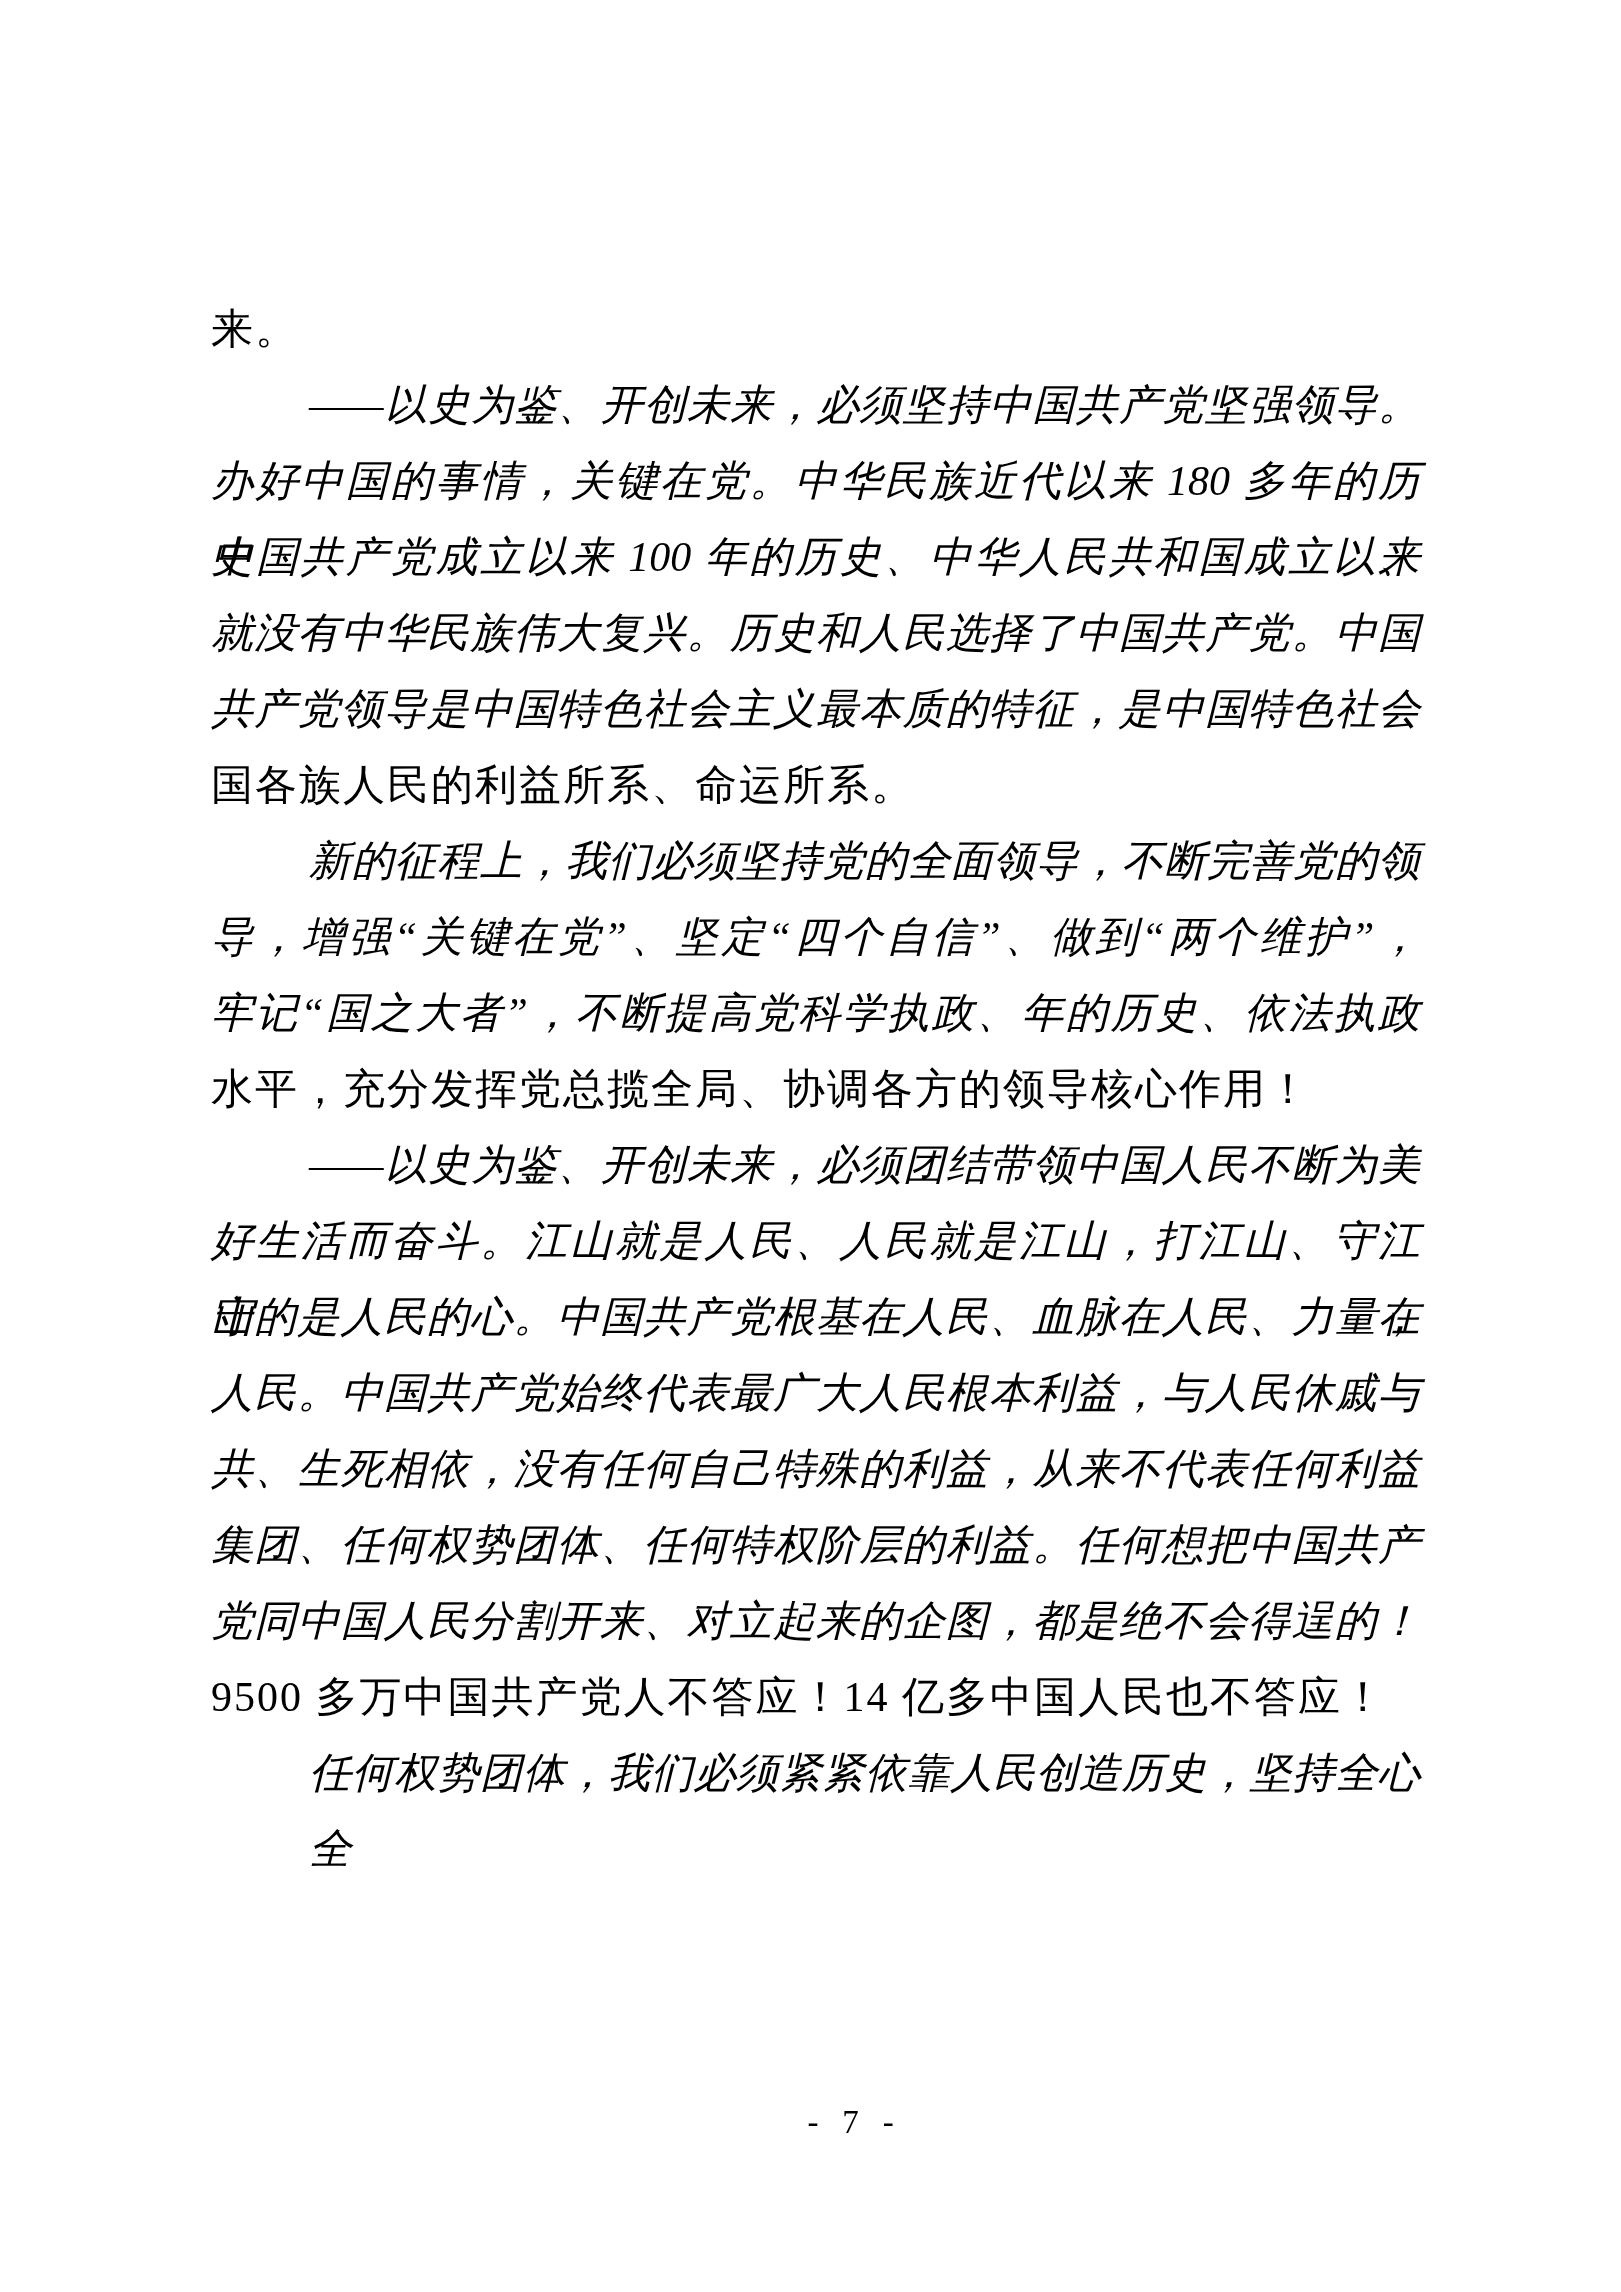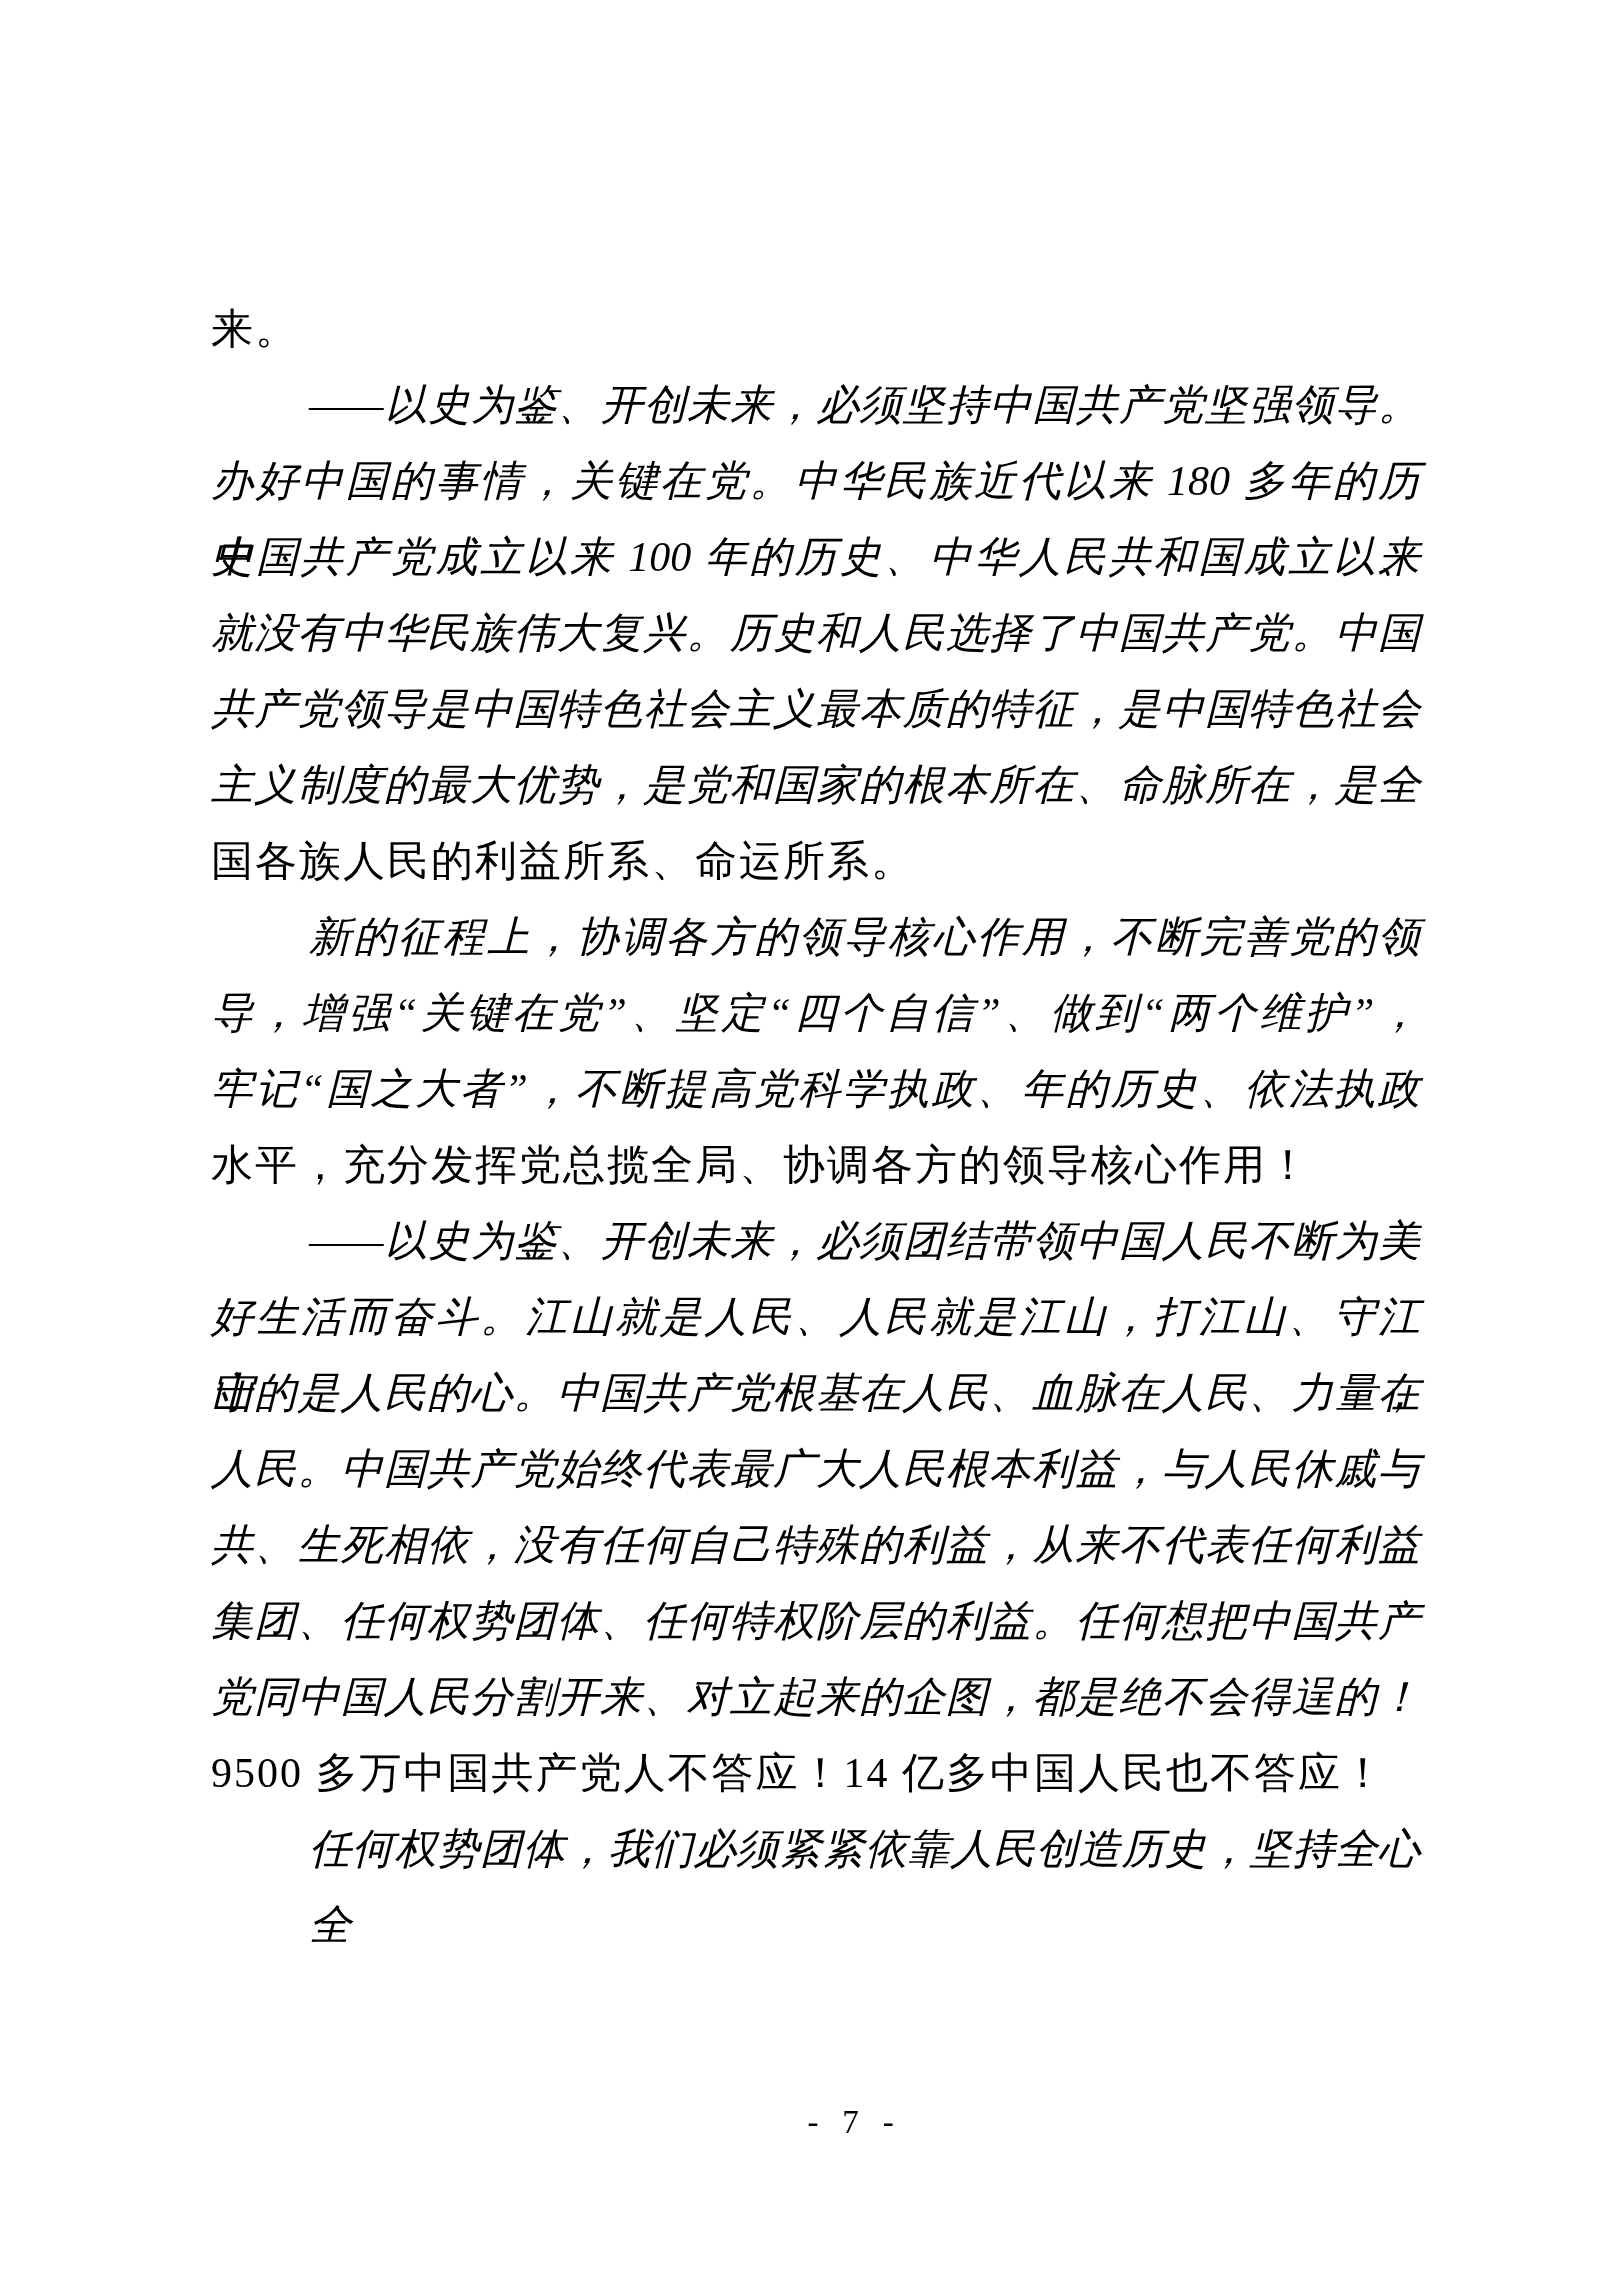--- a/index.html
+++ b/index.html
@@ -60,23 +60,22 @@
 
 <div class="page">
 
   <div class="text-block">
     <div class="line">来。</div>
     <div class="line indent fill">——以史为鉴、开创未来，必须坚持中国共产党坚强领导。</div>
     <div class="line fill">办好中国的事情，关键在党。中华民族近代以来 180 多年的历史、</div>
     <div class="line fill">中国共产党成立以来 100 年的历史、中华人民共和国成立以来</div>
     <div class="line fill">就没有中华民族伟大复兴。历史和人民选择了中国共产党。中国</div>
     <div class="line fill">共产党领导是中国特色社会主义最本质的特征，是中国特色社会</div>
-    <div class="line fill">主义制度的最大优势，是党和国家的根本所在、命脉所在，是全</div>
     <div class="line">国各族人民的利益所系、命运所系。</div>
-    <div class="line indent fill">新的征程上，协调各方的领导核心作用，不断完善党的领</div>
+    <div class="line indent fill">新的征程上，我们必须坚持党的全面领导，不断完善党的领</div>
     <div class="line fill">导，增强“关键在党”、坚定“四个自信”、做到“两个维护”，</div>
     <div class="line fill">牢记“国之大者”，不断提高党科学执政、年的历史、依法执政</div>
     <div class="line">水平，充分发挥党总揽全局、协调各方的领导核心作用！</div>
     <div class="line indent fill">——以史为鉴、开创未来，必须团结带领中国人民不断为美</div>
     <div class="line fill">好生活而奋斗。江山就是人民、人民就是江山，打江山、守江山，</div>
     <div class="line fill">守的是人民的心。中国共产党根基在人民、血脉在人民、力量在</div>
     <div class="line fill">人民。中国共产党始终代表最广大人民根本利益，与人民休戚与</div>
     <div class="line fill">共、生死相依，没有任何自己特殊的利益，从来不代表任何利益</div>
     <div class="line fill">集团、任何权势团体、任何特权阶层的利益。任何想把中国共产</div>
     <div class="line fill">党同中国人民分割开来、对立起来的企图，都是绝不会得逞的！</div>

